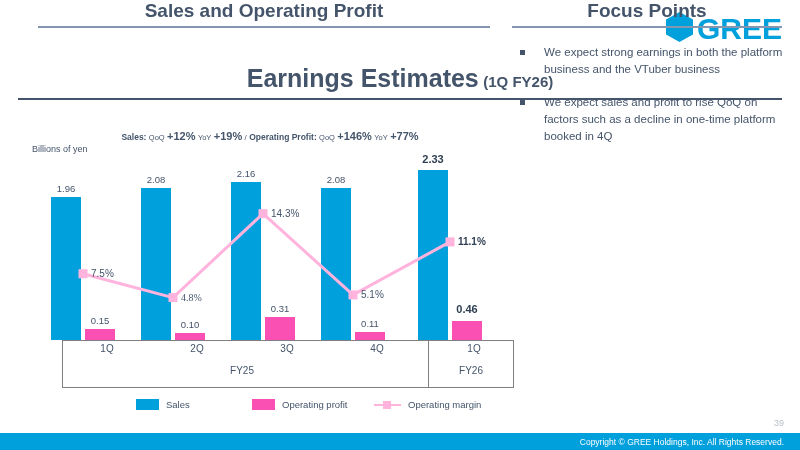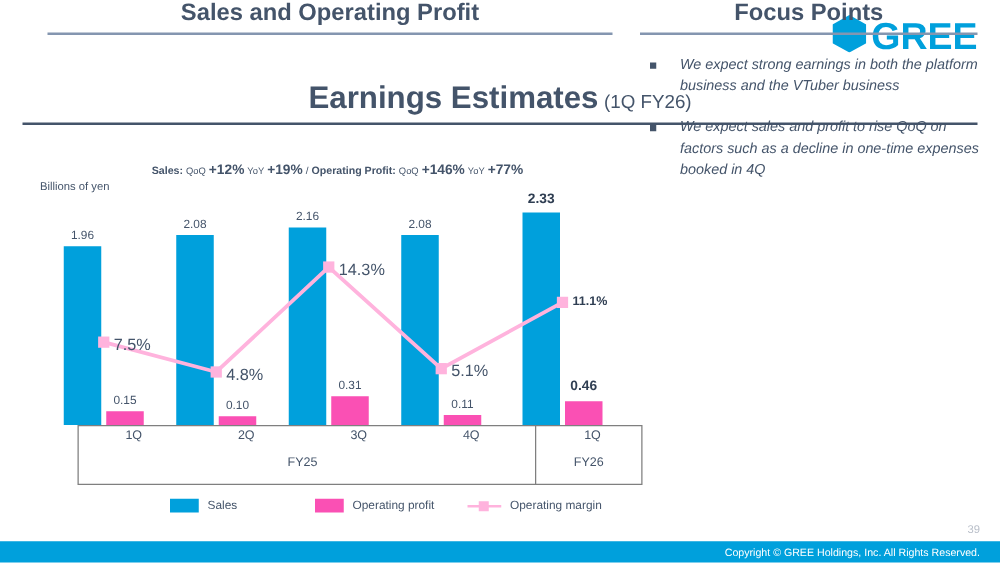--- a/index.html
+++ b/index.html
@@ -27,21 +27,21 @@
   #gree-logo .wordmark{
     font-size:30px;font-weight:bold;color:#00a0dc;
     letter-spacing:0px;line-height:30px;
   }
 
   #main-title{
     position:absolute;left:0;top:64px;width:800px;
     text-align:center;color:#44546a;
   }
   #main-title .big{font-size:25px;font-weight:bold;}
-  #main-title .small{font-size:15px;font-weight:normal;}
+  #main-title .small{font-size:15px;font-weight:bold;}
 
   #header-rule{
     position:absolute;left:18px;top:98px;width:764px;height:2px;
     background:#44546a;
   }
 
   
   .panel-head{
     position:absolute;text-align:center;color:#44546a;
     font-size:19px;font-weight:bold;
@@ -75,21 +75,21 @@
   #plot{position:absolute;left:0;top:0;width:452px;height:190px;}
   .bar{position:absolute;bottom:0;}
   .bar.sales{background:#00a0dc;}
   .bar.profit{background:#fa50b4;}
   .vlabel{
     position:absolute;font-size:9.5px;color:#44546a;
     text-align:center;white-space:nowrap;
   }
   .vlabel.bold{font-weight:bold;font-size:11px;color:#2f3e52;}
   .mlabel{
-    position:absolute;font-size:13px;color:#44546a;white-space:nowrap;
+    position:absolute;font-size:10px;color:#44546a;white-space:nowrap;
   }
   .mlabel.bold{font-weight:bold;font-size:10px;color:#2f3e52;}
   #line-svg{position:absolute;left:0;top:0;overflow:visible;}
 
   
   #axis{
     position:absolute;left:38px;top:340px;width:452px;height:48px;margin-left:24px;
   }
   #axis .grid{
     position:absolute;left:0;top:0;width:100%;height:100%;
@@ -130,21 +130,21 @@
     position:absolute;left:512px;top:44px;width:275px;
   }
   .focus-item{
     display:flex;align-items:flex-start;margin-bottom:17px;
   }
   .focus-item .bullet{
     width:5px;height:5px;background:#44546a;flex:0 0 auto;
     margin:6px 19px 0 8px;
   }
   .focus-item .txt{
-    font-size:11.5px;line-height:1.45;color:#44546a;font-style:italic;
+    font-size:11.5px;line-height:1.45;color:#44546a;
   }
 
   
   #page-number{
     position:absolute;right:16px;bottom:22px;
     font-size:9px;color:#b9bfc9;
   }
   #copyright-bar{
     position:absolute;left:0;bottom:0;width:800px;height:17px;
     background:#00a0dc;
@@ -222,21 +222,21 @@
         <div class="vlabel bold" style="left: 404px; width: 50px; top: 153px;">0.46</div>
         <svg id="line-svg" width="452" height="190">
           <polyline points="45,123.72093023255813 135,147.58139534883722 225,63.627906976744185 315,144.93023255813955 412,91.90697674418604" fill="none" stroke="#ffb3dd" stroke-width="3"></polyline>
           <rect x="40.5" y="119.22093023255813" width="9" height="9" fill="#ffb3dd"></rect>
           <rect x="130.5" y="143.08139534883722" width="9" height="9" fill="#ffb3dd"></rect>
           <rect x="220.5" y="59.127906976744185" width="9" height="9" fill="#ffb3dd"></rect>
           <rect x="310.5" y="140.43023255813955" width="9" height="9" fill="#ffb3dd"></rect>
           <rect x="407.5" y="87.40697674418604" width="9" height="9" fill="#ffb3dd"></rect>
         </svg>
         <div class="mlabel" style="left: 53px; top: 117.721px;">7.5%</div>
-        <div class="mlabel" style="left: 143px; top: 141.581px;">4.8%</div>
+        <div class="mlabel" style="left: 143px; top: 141.581px; font-family: Liberation Serif, serif;">4.8%</div>
         <div class="mlabel" style="left: 233px; top: 57.6279px;">14.3%</div>
         <div class="mlabel" style="left: 323px; top: 138.93px;">5.1%</div>
         <div class="mlabel bold" style="left: 420px; top: 85.907px;">11.1%</div>
       </div>
   </div>
 
   <div id="axis">
     <div class="grid"></div>
   <div class="sepline" style="left: 366px;"></div>
       <div class="qlabel" style="left: 15px; width: 60px;">1Q</div>
@@ -266,21 +266,21 @@
       </div>
     </div>
 
   <div id="focus-list">
       <div class="focus-item">
         <span class="bullet"></span>
         <span class="txt">We expect strong earnings in both the platform business and the VTuber business</span>
       </div>
       <div class="focus-item">
         <span class="bullet"></span>
-        <span class="txt">We expect sales and profit to rise QoQ on factors such as a decline in one-time expenses booked in 4Q</span>
+        <span class="txt">We expect sales and profit to rise QoQ on factors such as a decline in one-time platform booked in 4Q</span>
       </div>
     </div>
 
   <div id="page-number">39</div>
   <div id="copyright-bar"></div>
   <div id="copyright-text">Copyright © GREE Holdings, Inc. All Rights Reserved.</div>
 
 </div>
 
 </body></html>

